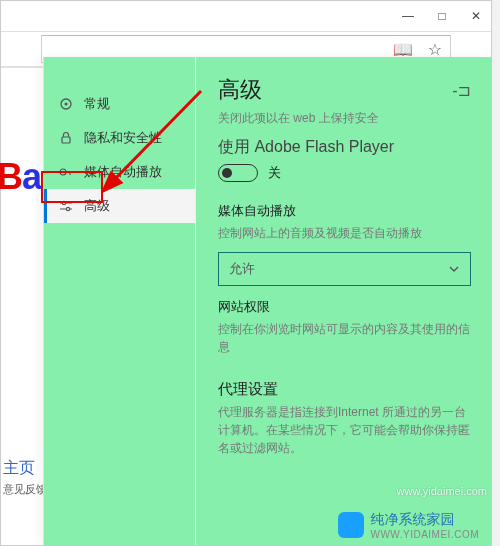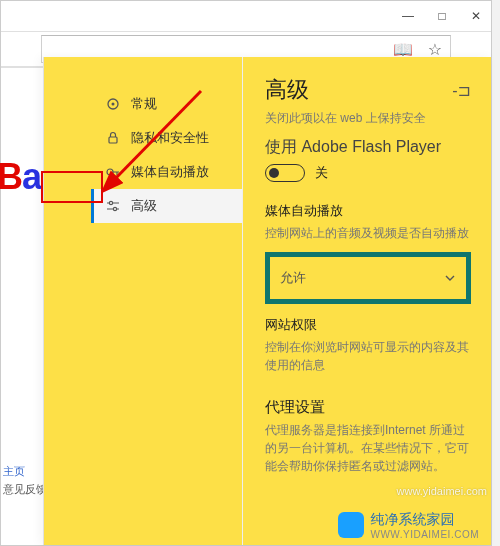--- a/index.html
+++ b/index.html
@@ -14,55 +14,55 @@
 
   .addrbar { height: 36px; border-top: 1px solid #e0e0e0; border-bottom: 1px solid #e0e0e0; display: flex; align-items: center; }
   .urlbox { flex: 1; height: 28px; margin: 0 40px 0 40px; border: 1px solid #d0d0d0; border-top-color:#bbb; display: flex; align-items: center; justify-content: flex-end; padding: 0 8px; gap: 14px; color:#555; font-size:16px; }
 
   .page-bg { position: absolute; left: 0; top: 103px; right: 0; bottom: 0; background: #fff; }
 
   .ba-frag { position: absolute; left: -4px; top: 155px; font-size: 36px; font-weight: 700; letter-spacing: -1px; }
   .ba-frag .red { color: #e10601; }
   .ba-frag .blue { color: #2932e1; }
 
-  .settings-panel { position: absolute; left: 42px; top: 56px; right: 0; bottom: 0; background: #fde047; border-left: 1px solid #e0e0e0; box-shadow: -3px 0 10px rgba(0,0,0,0.05); display: flex; padding-left: 47px; }
+  .settings-panel { position: absolute; left: 42px; top: 56px; right: 0; bottom: 0; background: #86efac; border-left: 1px solid #e0e0e0; box-shadow: -3px 0 10px rgba(0,0,0,0.05); display: flex; }
 
   .side-nav { width: 152px; padding-top: 30px; border-right: 1px solid #eee; }
   .side-nav .item { display: flex; align-items: center; gap: 10px; padding: 8px 14px; font-size: 13px; color: #333; cursor: pointer; }
   .side-nav .item.active { border-left: 3px solid #0078d7; padding-left: 11px; background: #f4f4f4; }
   .side-nav .ic { width: 16px; height: 16px; display:flex; align-items:center; justify-content:center; color:#555; }
 
   .content { flex: 1; padding: 18px 20px 8px 22px; overflow: hidden; color: #222; }
   .content h1 { font-size: 22px; font-weight: 400; display:flex; justify-content:space-between; align-items:center; }
   .pin { font-size: 16px; color: #555; }
 
   .sec-title { margin-top: 24px; font-size: 15px; }
   .sub-title { margin-top: 12px; font-size: 13px; }
   .desc { font-size: 12px; color: #777; margin-top: 4px; line-height: 1.5; }
   .desc2 { font-size: 16px; color: #444; margin-top: 10px; }
 
   .toggle-row { display: flex; align-items: center; gap: 10px; margin-top: 6px; }
   .toggle { width: 40px; height: 18px; border: 1px solid #333; border-radius: 10px; position: relative; }
   .toggle .knob { position: absolute; width: 10px; height: 10px; border-radius: 50%; background: #333; top: 3px; left: 3px; }
   .toggle-label { font-size: 13px; }
 
-  .select { margin-top: 10px; height: 52px; border: 5px solid #0f766e; display: flex; align-items: center; justify-content: space-between; padding: 0 10px; font-size: 13px; color: #555; }
+  .select { margin-top: 10px; height: 34px; border: 1px solid #0f766e; display: flex; align-items: center; justify-content: space-between; padding: 0 10px; font-size: 13px; color: #555; }
 
   .btn { display: inline-block; margin-top: 10px; background: #ddd; border: 1px solid #bbb; padding: 6px 12px; font-size: 13px; color: #333; }
 
   .annotation-box { position: absolute; left: 40px; top: 170px; width: 62px; height: 32px; border: 2px solid #e10601; pointer-events: none; }
   .arrow-svg { position: absolute; left: 100px; top: 85px; pointer-events: none; }
 
   .watermark { position: absolute; right: 4px; bottom: 48px; color: rgba(255,255,255,0.85); font-size: 11px; text-shadow: 0 0 2px rgba(0,0,0,0.3);}
   .footer-brand { position: absolute; right: 6px; bottom: 2px; height: 36px; display:flex; align-items:center; gap:6px; padding: 0 6px; }
   .footer-brand .ic { width: 26px; height: 26px; border-radius: 6px; background: #19a0ff; display:inline-block; }
   .footer-brand .t1 { font-size: 14px; font-weight:400; color:#2a6fb5; }
   .footer-brand .t2 { font-size: 10px; color:#888; letter-spacing:0.5px;}
 
-  .left-strip { position:absolute; left:2px; bottom:66px; font-size:11px; color:#3366cc; }
+  .left-strip { position:absolute; left:2px; bottom:66px; font-size:16px; color:#3366cc; }
   .left-strip2 { position:absolute; left:2px; bottom:48px; font-size:11px; color:#555; }
 
   svg { display:block; }
 </style>
 </head>
 <body>
 
 <div class="window">
 
   <div class="titlebar">

